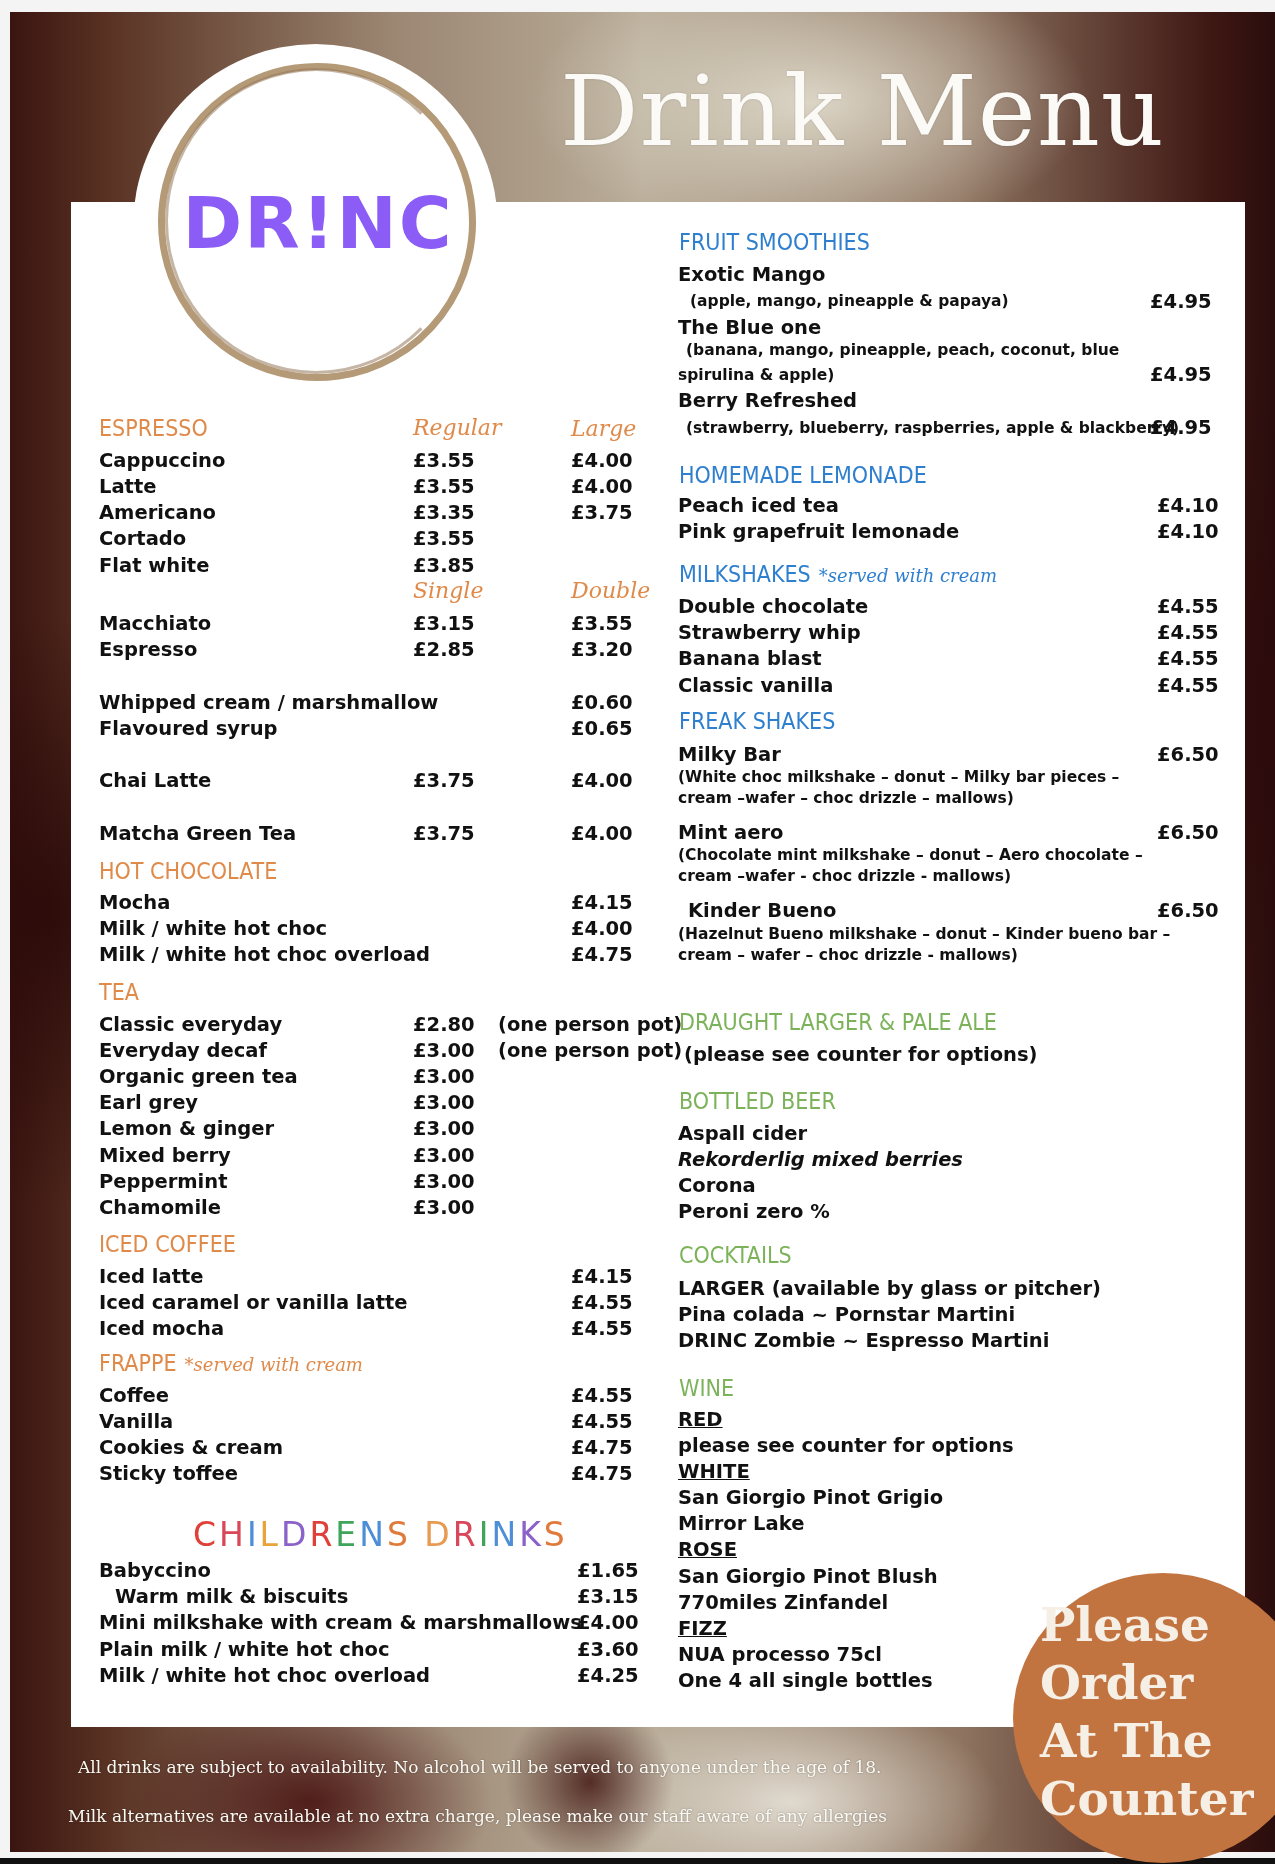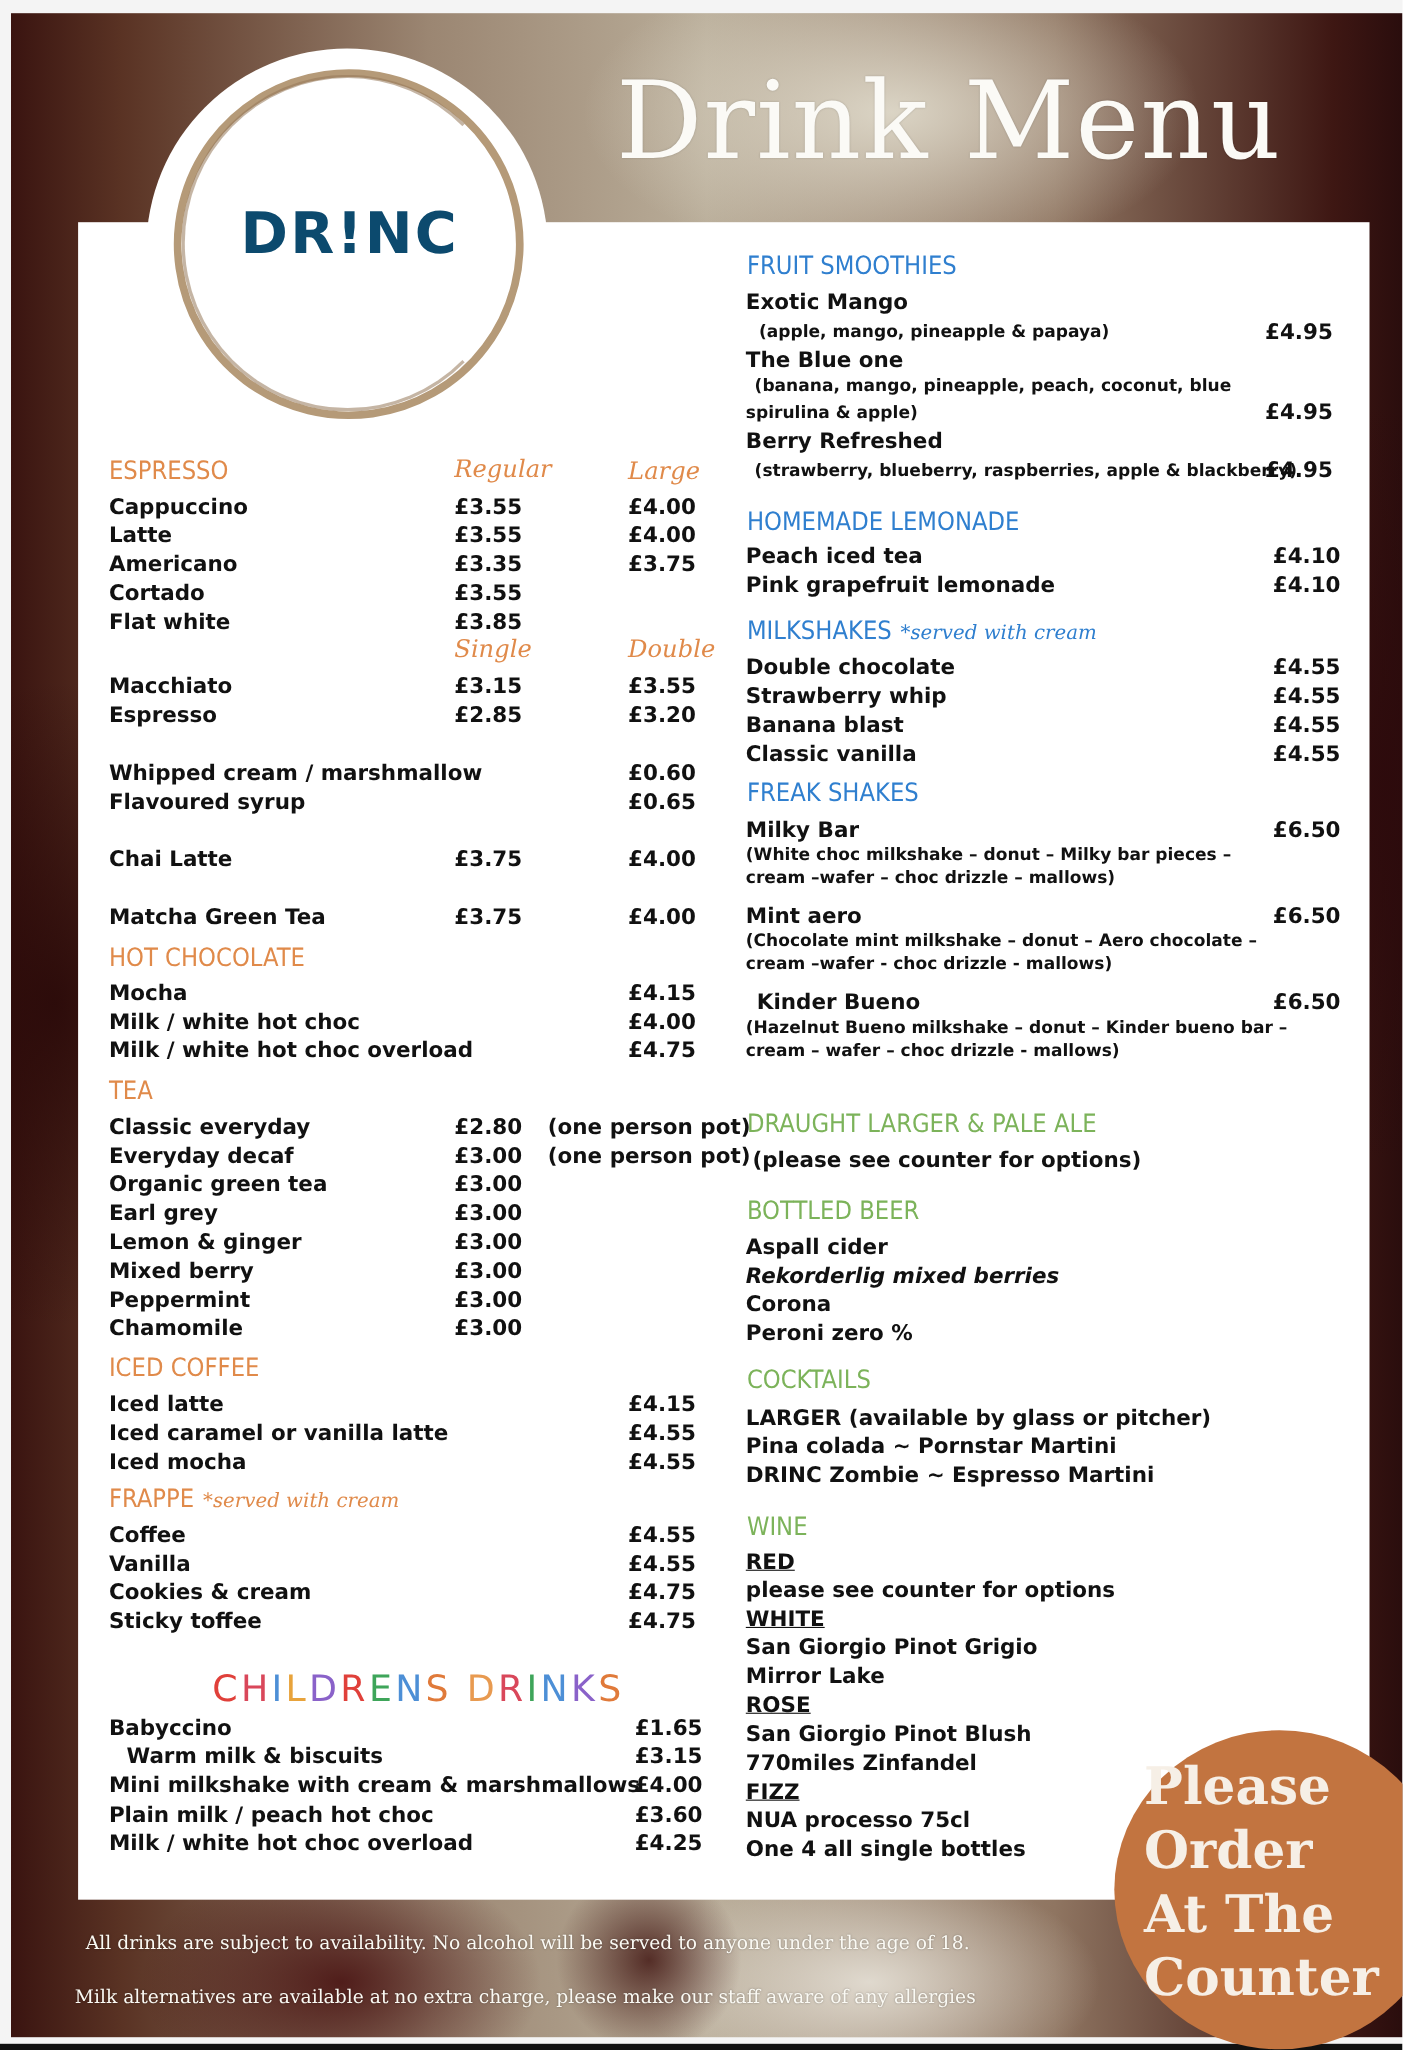--- a/index.html
+++ b/index.html
@@ -14,21 +14,21 @@
         radial-gradient(ellipse 300px 150px at 780px 1790px, rgba(230,225,215,.9), rgba(230,225,215,0) 70%),
         linear-gradient(90deg,#3a1410 0%,#5a3324 8%,#9b8672 30%,#b9ad99 50%,#8f7561 75%,#3e1713 95%,#2a0d0d 100%);}
   .bottom-bar{position:absolute;left:0;top:1858px;width:1275px;height:6px;background:#111;}
   .panel{position:absolute;left:71px;top:202px;width:1174px;height:1525px;background:#fff;}
   .logo-circle{position:absolute;left:133px;top:44px;width:365px;height:365px;border-radius:50%;background:#fff;}
   .ring{position:absolute;left:158px;top:63px;width:318px;height:318px;border-radius:50%;
         border:7px solid #b59a78;box-sizing:border-box;transform:rotate(-8deg);}
   .ring2{position:absolute;left:165px;top:68px;width:302px;height:306px;border-radius:50%;
         border:3px solid rgba(150,120,90,.55);box-sizing:border-box;border-right-color:transparent;}
   .logo-text{position:absolute;left:178px;top:187px;width:280px;text-align:center;
-        font-family:"DejaVu Sans",sans-serif;font-weight:bold;font-size:52px;letter-spacing:2px;color:#0c4a6e;line-height:1;}
+        font-family:"DejaVu Sans",sans-serif;font-weight:bold;font-size:72px;letter-spacing:2px;color:#8b5cf6;line-height:1;}
   .title{position:absolute;left:560px;top:62px;font-family:"DejaVu Serif",serif;font-size:98px;color:#fbfaf6;
         letter-spacing:1px;line-height:1;font-weight:normal;text-shadow:0 0 2px rgba(0,0,0,.2);}
   .h{position:absolute;font-family:"DejaVu Sans Condensed","DejaVu Sans",sans-serif;font-size:23px;letter-spacing:0;
      line-height:1;white-space:nowrap;}
   .h.orange{color:#e08a4a;}
   .h.blue{color:#2f7fcf;}
   .h.green{color:#7cb35a;}
   .h .note{font-family:"DejaVu Serif",serif;font-style:italic;font-size:18px;margin-left:8px;}
   .colh{position:absolute;font-family:"DejaVu Serif",serif;font-style:italic;font-size:22px;color:#e08a4a;line-height:1;}
   .t{position:absolute;font-size:19.5px;font-weight:bold;color:#111;line-height:1;white-space:nowrap;}
@@ -153,21 +153,21 @@
 <div class="t" style="left:99px;top:1464px;">Sticky toffee</div>
 <div class="p" style="left:571px;top:1464px;">£4.75</div>
 
 <div class="kids" id="kids-heading"><span style="color: rgb(224, 64, 58);">C</span><span style="color: rgb(217, 71, 90);">H</span><span style="color: rgb(77, 143, 214);">I</span><span style="color: rgb(232, 163, 59);">L</span><span style="color: rgb(138, 98, 201);">D</span><span style="color: rgb(224, 64, 58);">R</span><span style="color: rgb(62, 165, 90);">E</span><span style="color: rgb(77, 143, 214);">N</span><span style="color: rgb(224, 122, 58);">S</span><span style="color: rgb(17, 17, 17);">&nbsp;</span><span style="color: rgb(232, 154, 80);">D</span><span style="color: rgb(217, 71, 90);">R</span><span style="color: rgb(62, 165, 90);">I</span><span style="color: rgb(77, 143, 214);">N</span><span style="color: rgb(138, 98, 201);">K</span><span style="color: rgb(224, 122, 58);">S</span></div>
 <div class="t" style="left:99px;top:1561px;">Babyccino</div>
 <div class="p" style="left:577px;top:1561px;">£1.65</div>
 <div class="t" style="left:115px;top:1587px;">Warm milk &amp; biscuits</div>
 <div class="p" style="left:577px;top:1587px;">£3.15</div>
 <div class="t" style="left:99px;top:1613px;">Mini milkshake with cream &amp; marshmallows</div>
 <div class="p" style="left:577px;top:1613px;">£4.00</div>
-<div class="t" style="left:99px;top:1640px;">Plain milk / peach hot choc</div>
+<div class="t" style="left:99px;top:1640px;">Plain milk / white hot choc</div>
 <div class="p" style="left:577px;top:1640px;">£3.60</div>
 <div class="t" style="left:99px;top:1666px;">Milk / white hot choc overload</div>
 <div class="p" style="left:577px;top:1666px;">£4.25</div>
 
 <div class="h blue" style="left:679px;top:231px;">FRUIT SMOOTHIES</div>
 <div class="t" style="left:678px;top:265px;">Exotic Mango</div>
 <div class="s" style="left:690px;top:294px;">(apple, mango, pineapple &amp; papaya)</div>
 <div class="p" style="left:1150px;top:292px;">£4.95</div>
 <div class="t" style="left:678px;top:318px;">The Blue one</div>
 <div class="s" style="left:686px;top:343px;">(banana, mango, pineapple, peach, coconut,  blue</div>

